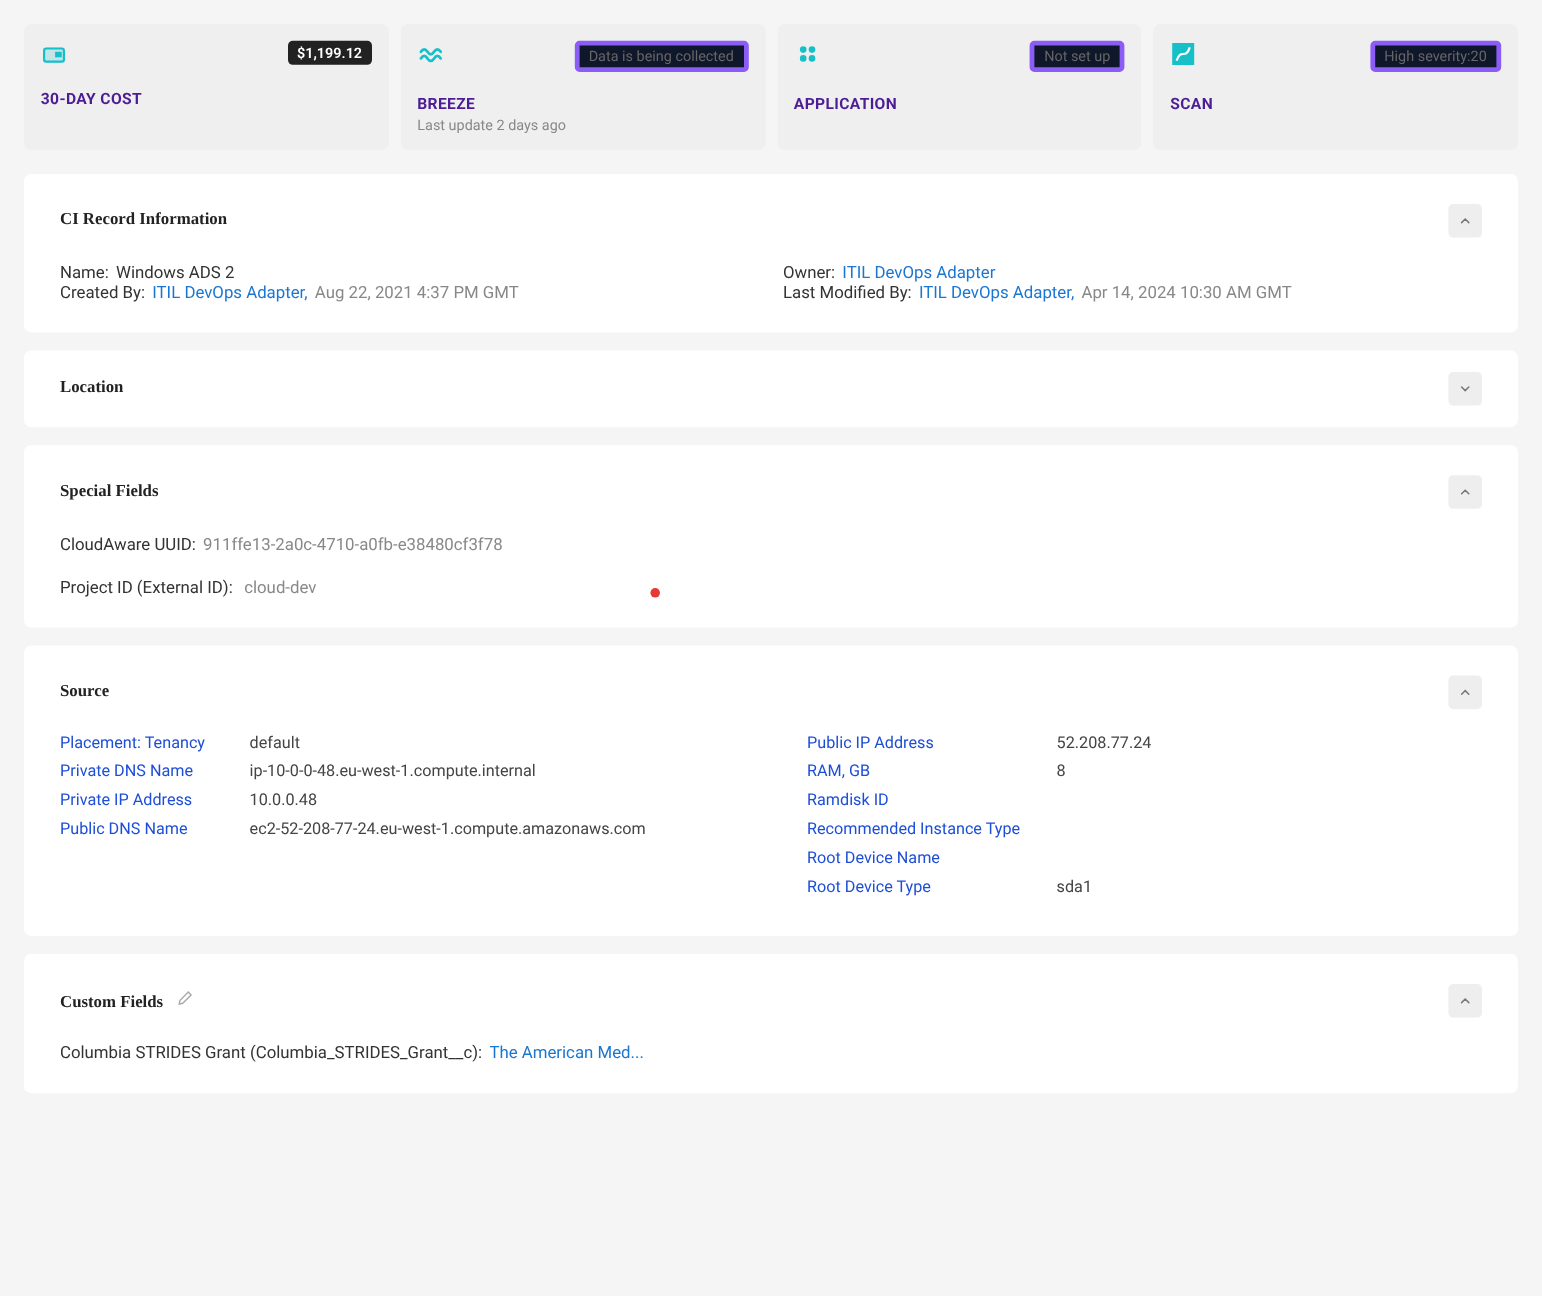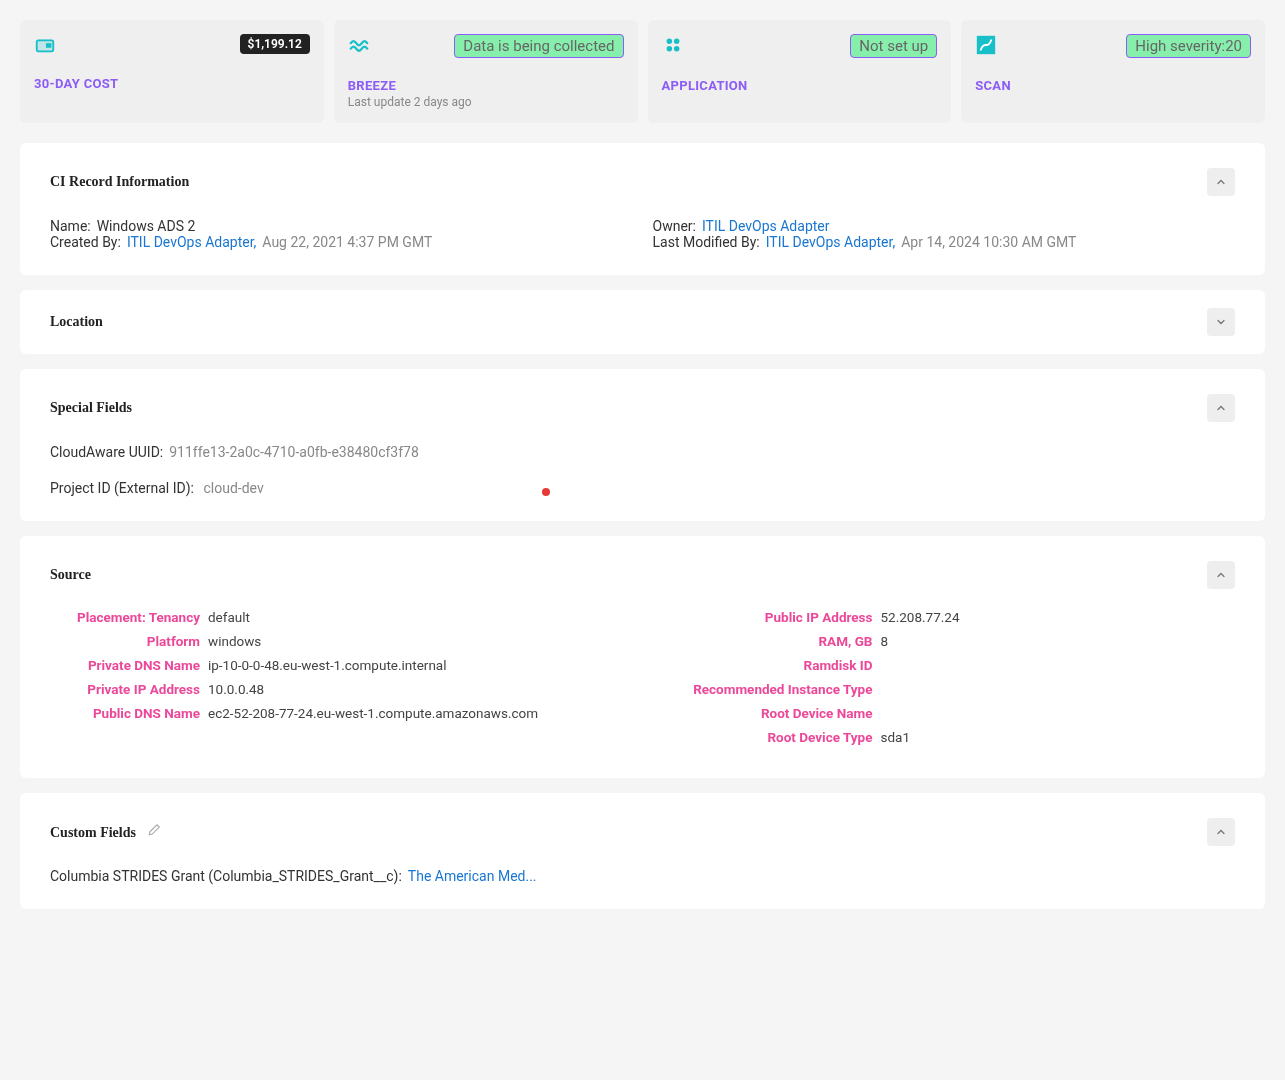--- a/index.html
+++ b/index.html
@@ -34,40 +34,40 @@
   }
   .card-icon {
     width: 22px;
     height: 22px;
     display: flex;
     align-items: center;
     justify-content: center;
   }
   .card-icon svg { width: 22px; height: 22px; }
   .badge {
-    background: #86efac;
-    border: 1px solid #8b5cf6;
+    background: #0f172a;
+    border: 4px solid #8b5cf6;
     border-radius: 4px;
     padding: 2px 8px;
-    font-size: 15px;
+    font-size: 12px;
     color: #666;
   }
   .badge-dark {
     background: #222;
     color: #fff;
     border: none;
     border-radius: 4px;
     padding: 3px 8px;
     font-size: 12px;
     font-weight: 600;
   }
   .card-title {
     font-size: 13px;
     font-weight: 700;
-    color: #8b5cf6;
+    color: #4c1d95;
     letter-spacing: 0.3px;
   }
   .card-sub {
     font-size: 12px;
     color: #888;
     margin-top: 2px;
   }
   .panel {
     background: #fff;
     border-radius: 6px;
@@ -135,23 +135,22 @@
     grid-template-columns: 150px 1fr;
     gap: 8px;
     margin-bottom: 8px;
     font-size: 13.5px;
     align-items: start;
   }
   .source-col.right .source-row {
     grid-template-columns: 200px 1fr;
   }
   .source-label {
-    text-align: right;
-    font-weight: 700;
-    color: #ec4899;
+    font-weight: 400;
+    color: #1d4ed8;
   }
   .source-value {
     color: #444;
     word-break: break-word;
   }
   .sf-row { margin-bottom: 20px; display:flex; align-items:center; gap:6px; }
   .sf-row:last-child { margin-bottom: 0; }
   .panel.collapsed { padding-top: 18px; padding-bottom: 18px; }
 </style>
 </head>
@@ -305,24 +304,20 @@
           </svg>
       </button>
     </div>
     <div class="source-grid">
       <div class="source-col">
         <div class="source-row">
           <div class="source-label">Placement: Tenancy</div>
           <div class="source-value">default</div>
         </div>
         <div class="source-row">
-          <div class="source-label">Platform</div>
-          <div class="source-value">windows</div>
-        </div>
-        <div class="source-row">
           <div class="source-label">Private DNS Name</div>
           <div class="source-value">ip-10-0-0-48.eu-west-1.compute.internal</div>
         </div>
         <div class="source-row">
           <div class="source-label">Private IP Address</div>
           <div class="source-value">10.0.0.48</div>
         </div>
         <div class="source-row">
           <div class="source-label">Public DNS Name</div>
           <div class="source-value">ec2-52-208-77-24.eu-west-1.compute.amazonaws.com</div>

